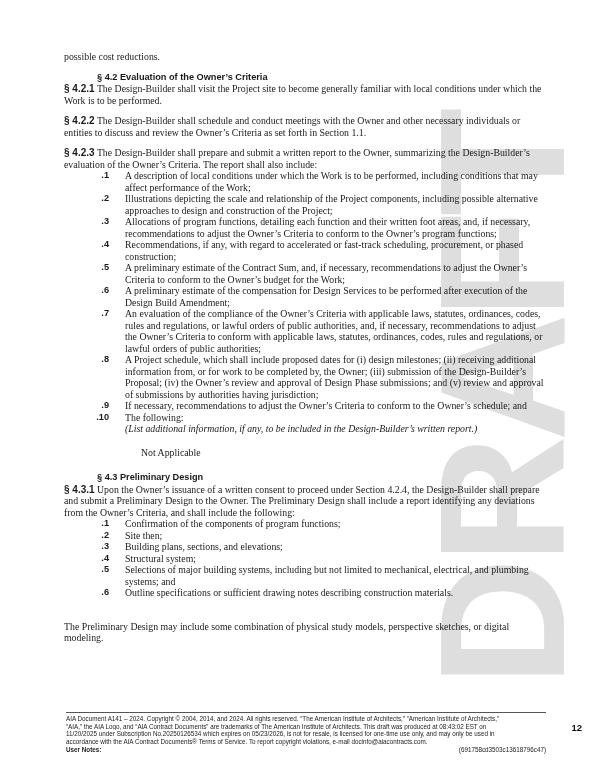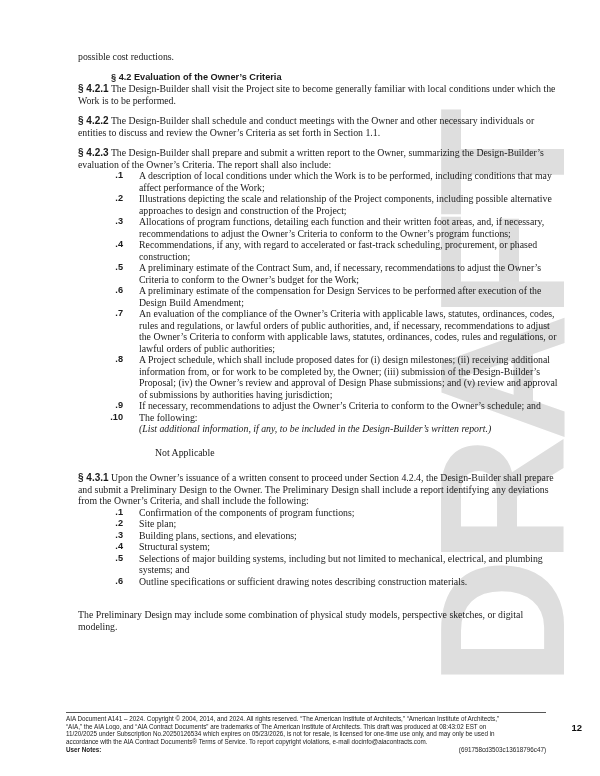--- a/index.html
+++ b/index.html
@@ -19,21 +19,21 @@
     font-weight:bold;
     font-size:178px;
     letter-spacing:-6px;
     color:#dedede;
     white-space:nowrap;
     z-index:0;
     user-select:none;
   }
   .content{
     position:absolute;
-    top:51px;left:78px;
+    top:51px;left:64px;
     width:480px;
     z-index:1;
     font-size:9.8px;
     line-height:11.5px;
   }
   .para{margin:0 0 9px 0;}
   .para.tight{margin-bottom:0;}
   .slabel{
     font-family:"Liberation Sans", sans-serif;
     font-weight:bold;
@@ -148,31 +148,32 @@
       <div class="numitem">
           <span class="num"></span>
           <span class="litext italic-note">(List additional information, if any, to be included in the Design-Builder’s written report.)</span>
         </div>
     </div>
 
     <p class="not-applicable">Not Applicable</p>
 
 
 
+    <p class="heading">§ 4.3 Preliminary Design</p>
 
     <p class="para tight"><span class="slabel">§ 4.3.1</span> <span>Upon the Owner’s issuance of a written consent to proceed under Section 4.2.4, the Design-Builder shall prepare and submit a Preliminary Design to the Owner. The Preliminary Design shall include a report identifying any deviations from the Owner’s Criteria, and shall include the following:</span></p>
 
     <div class="numlist">
       <div class="numitem">
           <span class="num">.1</span>
           <span class="litext">Confirmation of the components of program functions;</span>
         </div>
       <div class="numitem">
           <span class="num">.2</span>
-          <span class="litext">Site plan;</span>
+          <span class="litext">Site then;</span>
         </div>
       <div class="numitem">
           <span class="num">.3</span>
           <span class="litext">Building plans, sections, and elevations;</span>
         </div>
       <div class="numitem">
           <span class="num">.4</span>
           <span class="litext">Structural system;</span>
         </div>
       <div class="numitem">

